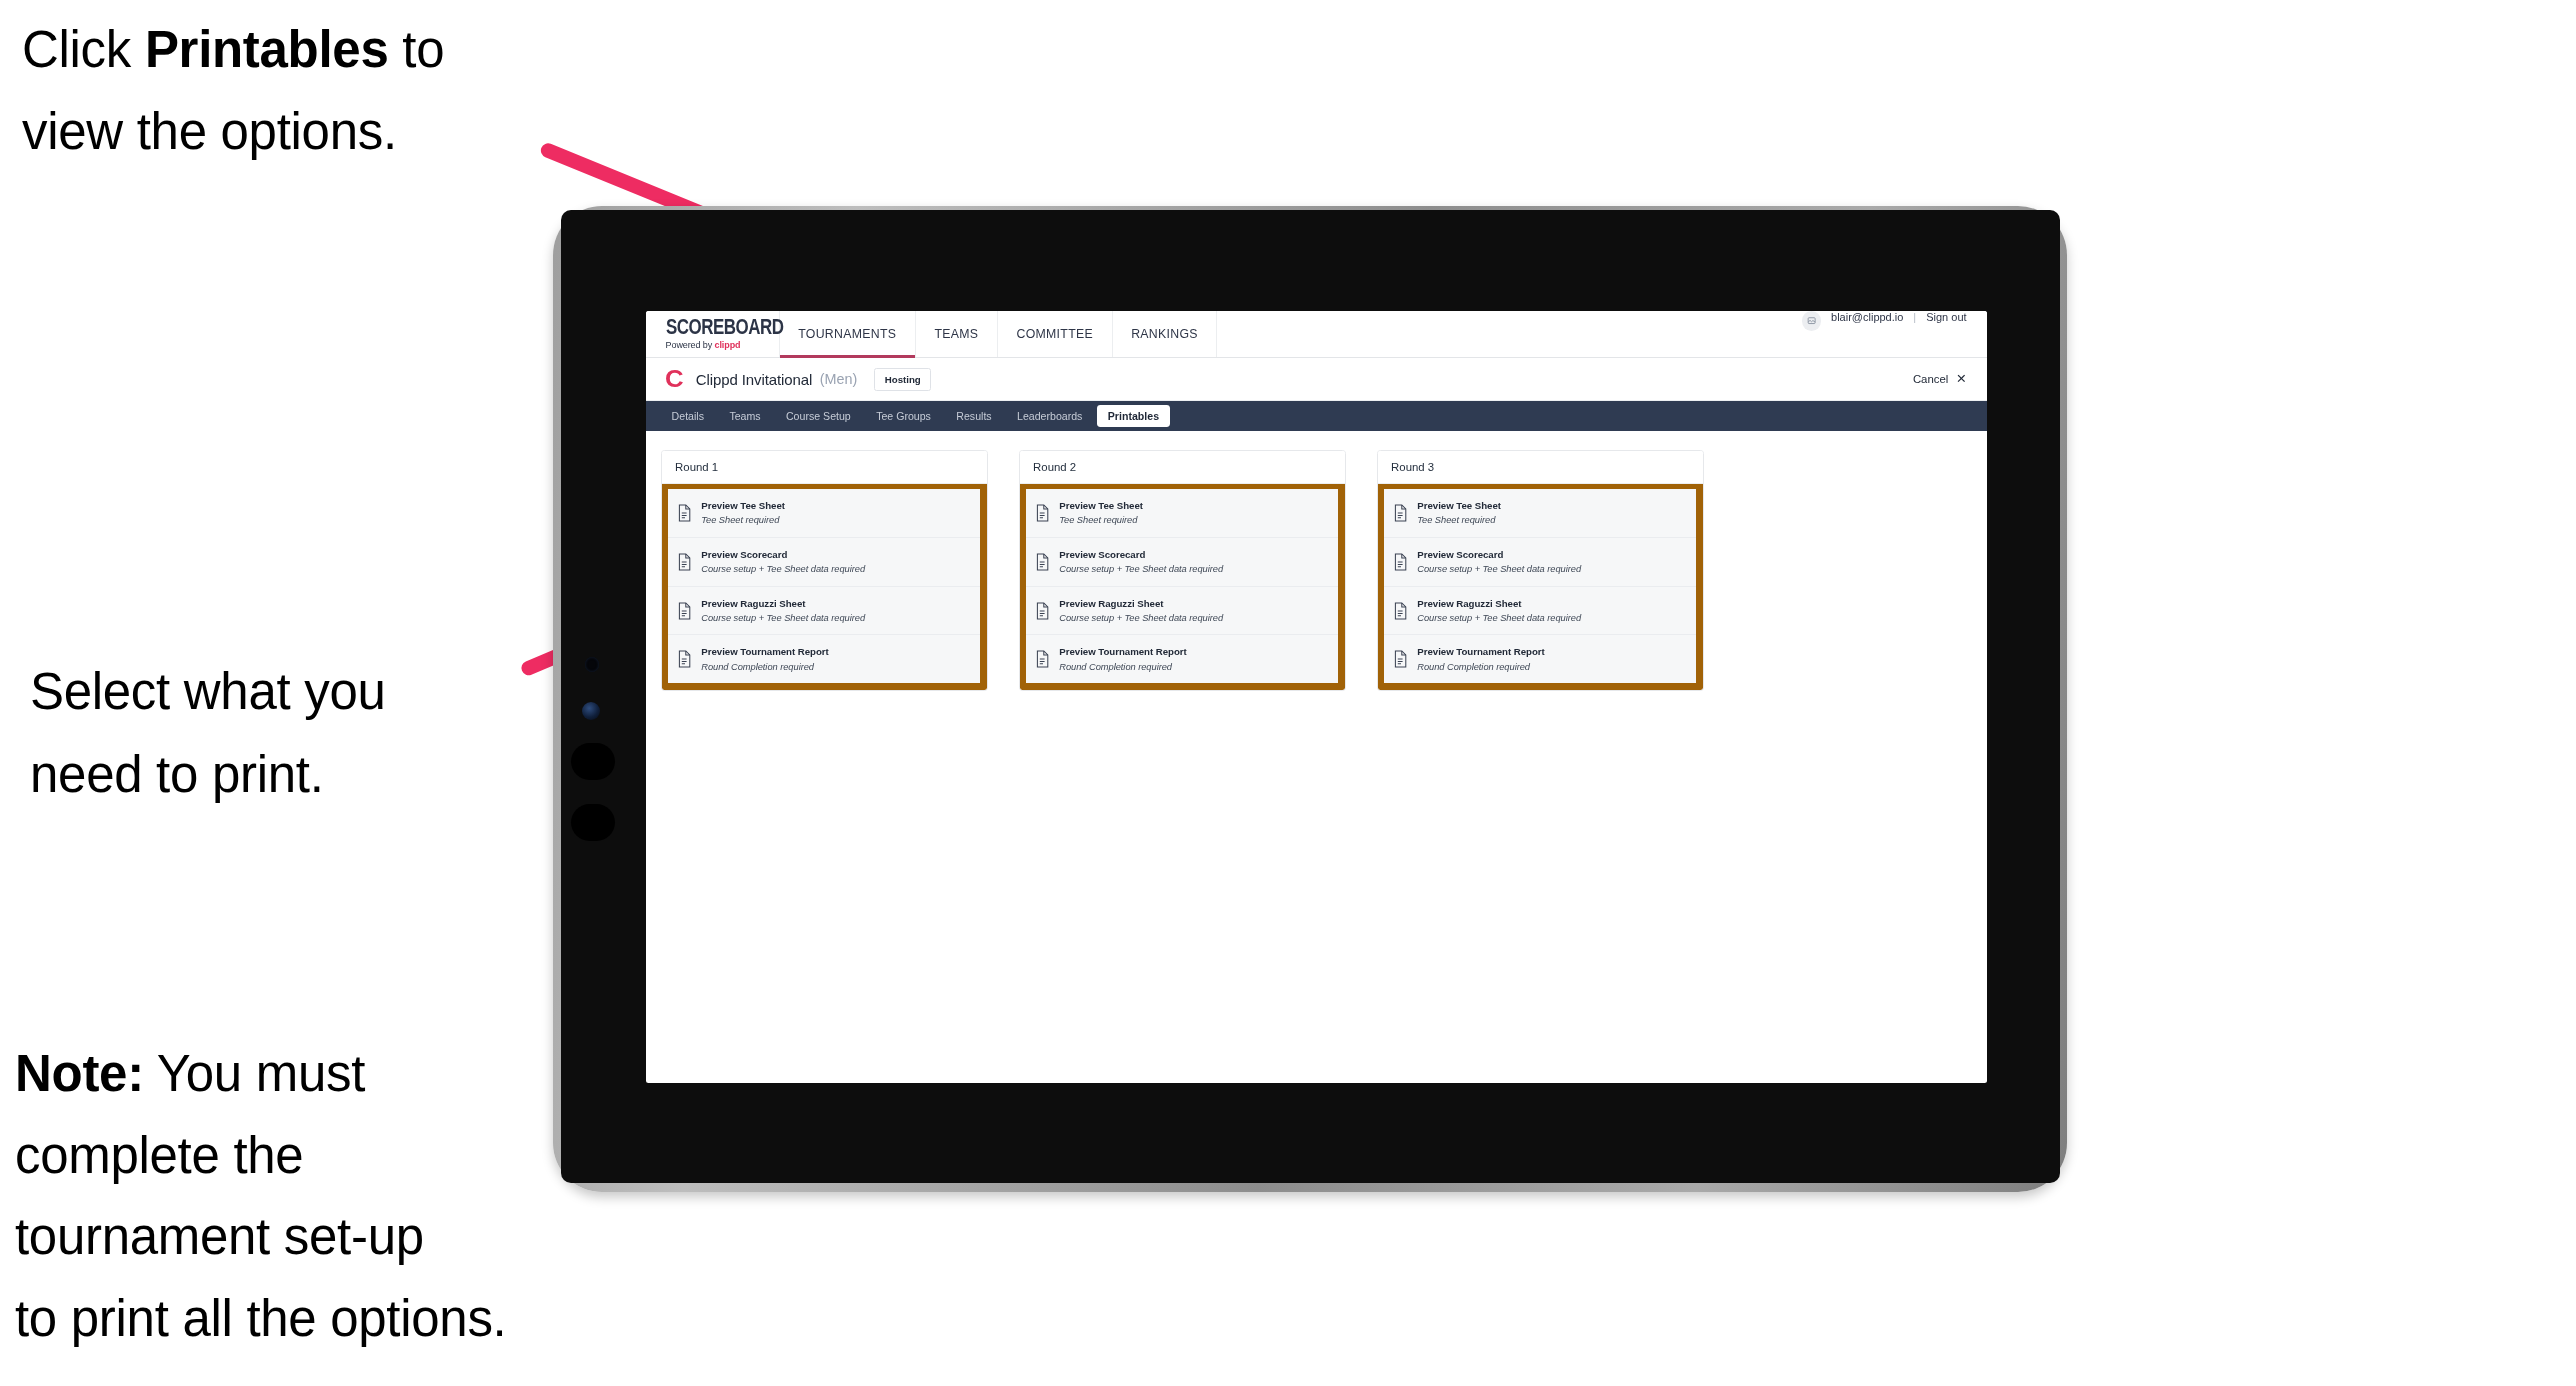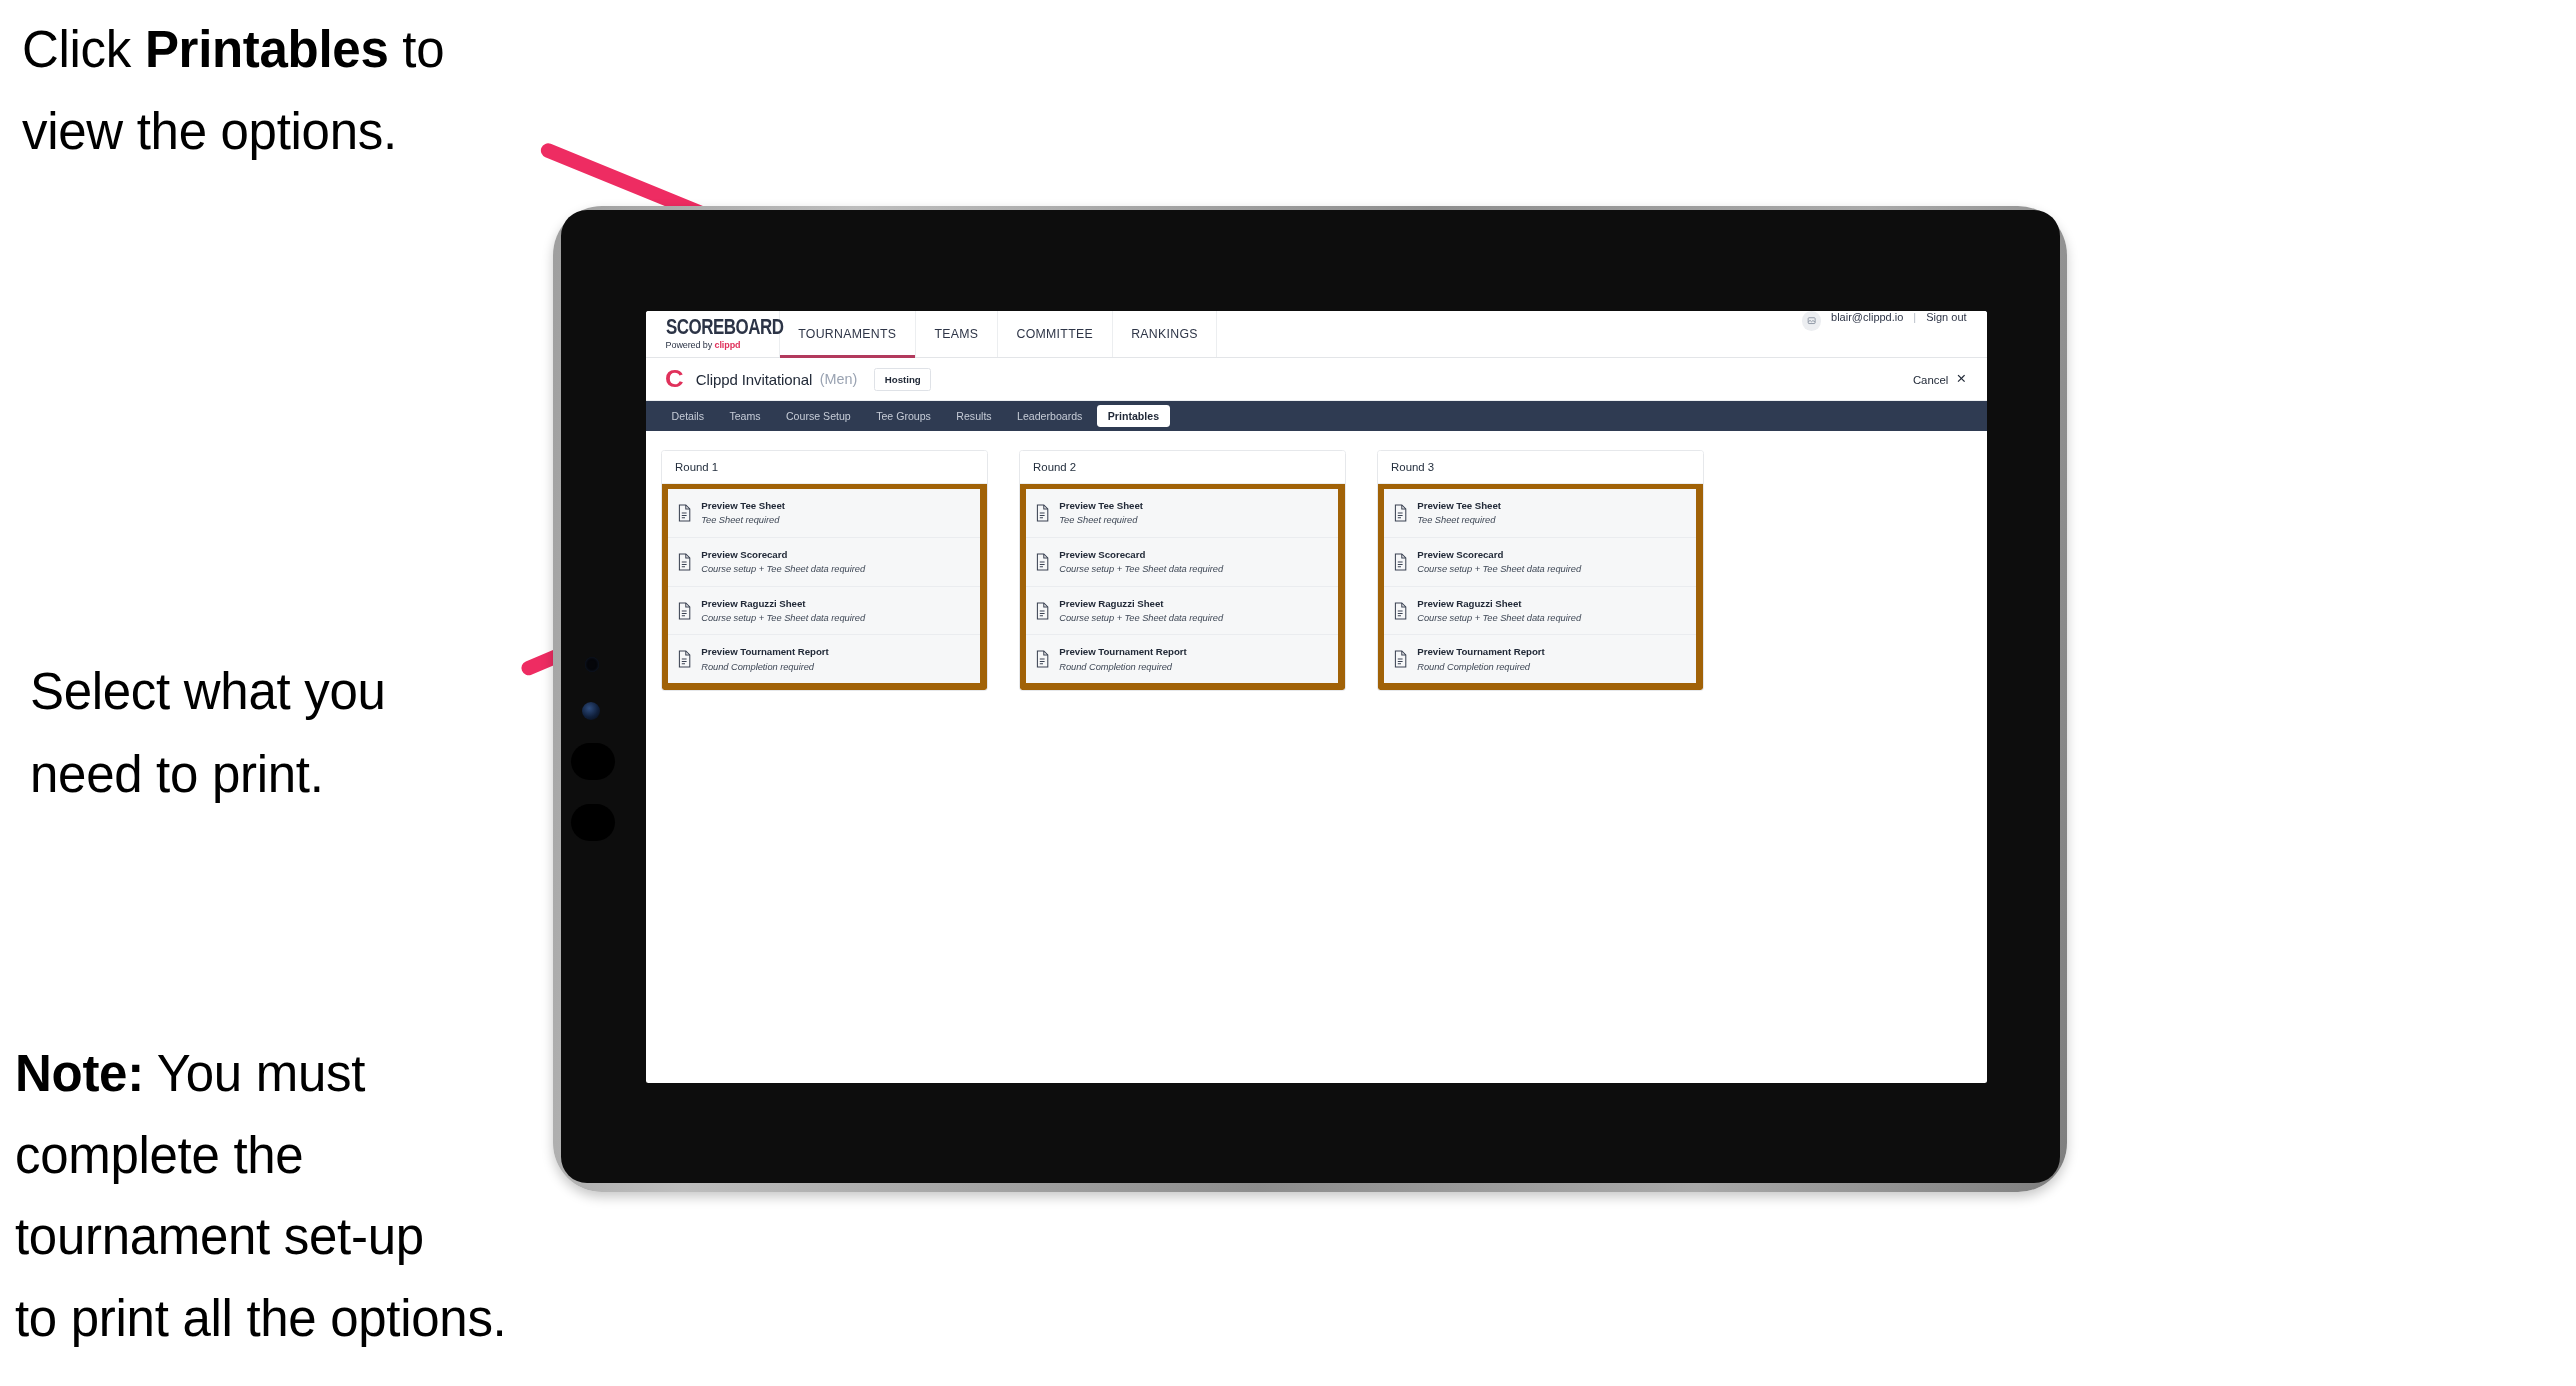--- a/index.html
+++ b/index.html
@@ -55,21 +55,21 @@
     background: linear-gradient(100deg,#9e9e9e 0%,#bdbdbd 18%,#8d8d8d 52%,#a9a9a9 78%,#7e7e7e 100%);
     border-radius: 49px;
     box-shadow: 0 5px 12px rgba(0,0,0,0.22);
   }
   .tablet-body {
     position: absolute;
     left: 7.6px; top: 4.2px;
     width: 1499px;
     height: 973px;
     background: #0d0d0d;
-    border-radius: 26px;
+    border-radius: 10px;
   }
   
   .cam-dot {
     position: absolute;
     left: 24px; top: 447px;
     width: 14.4px; height: 14.4px;
     border-radius: 50%;
     background: #05060a;
     box-shadow: inset 0 0 2.5px #16243a;
   }
@@ -227,21 +227,21 @@
     padding: 5px 9.3px;
     font-size: 9.7px;
     font-weight: 700;
     color: #222a38;
     background: #ffffff;
     cursor: pointer;
   }
   .cancel-wrap {
     margin-left: auto;
     display: flex;
-    align-items: flex-end;
+    align-items: center;
     gap: 7.6px;
     font-size: 11.4px;
     color: #222a38;
     cursor: pointer;
   }
   .x-glyph { font-size: 12.7px; line-height: 1; }
 
   
   .subtabs {
     height: 30px;

